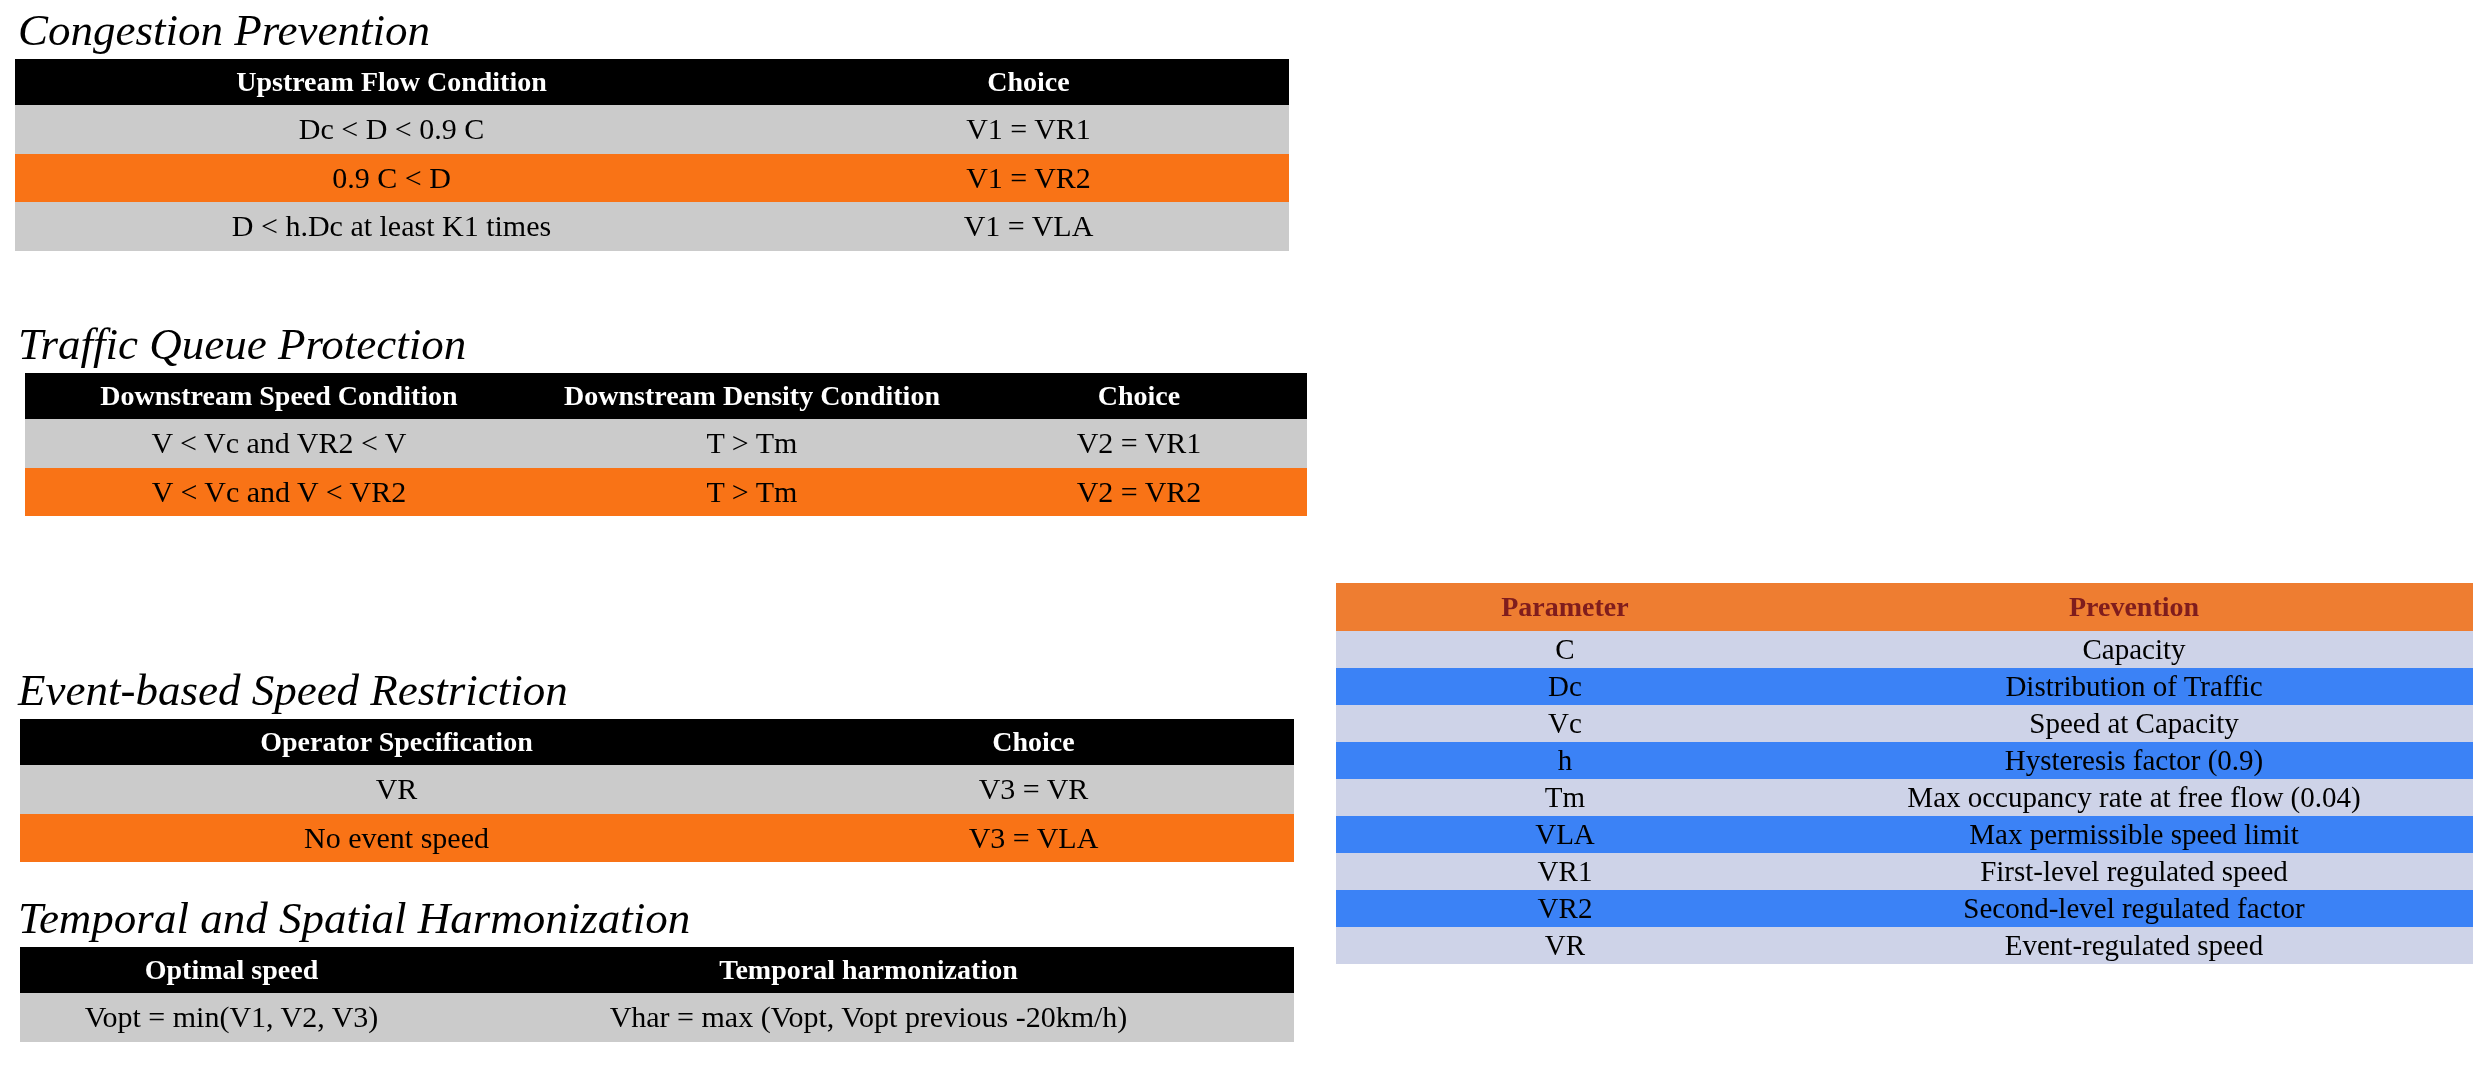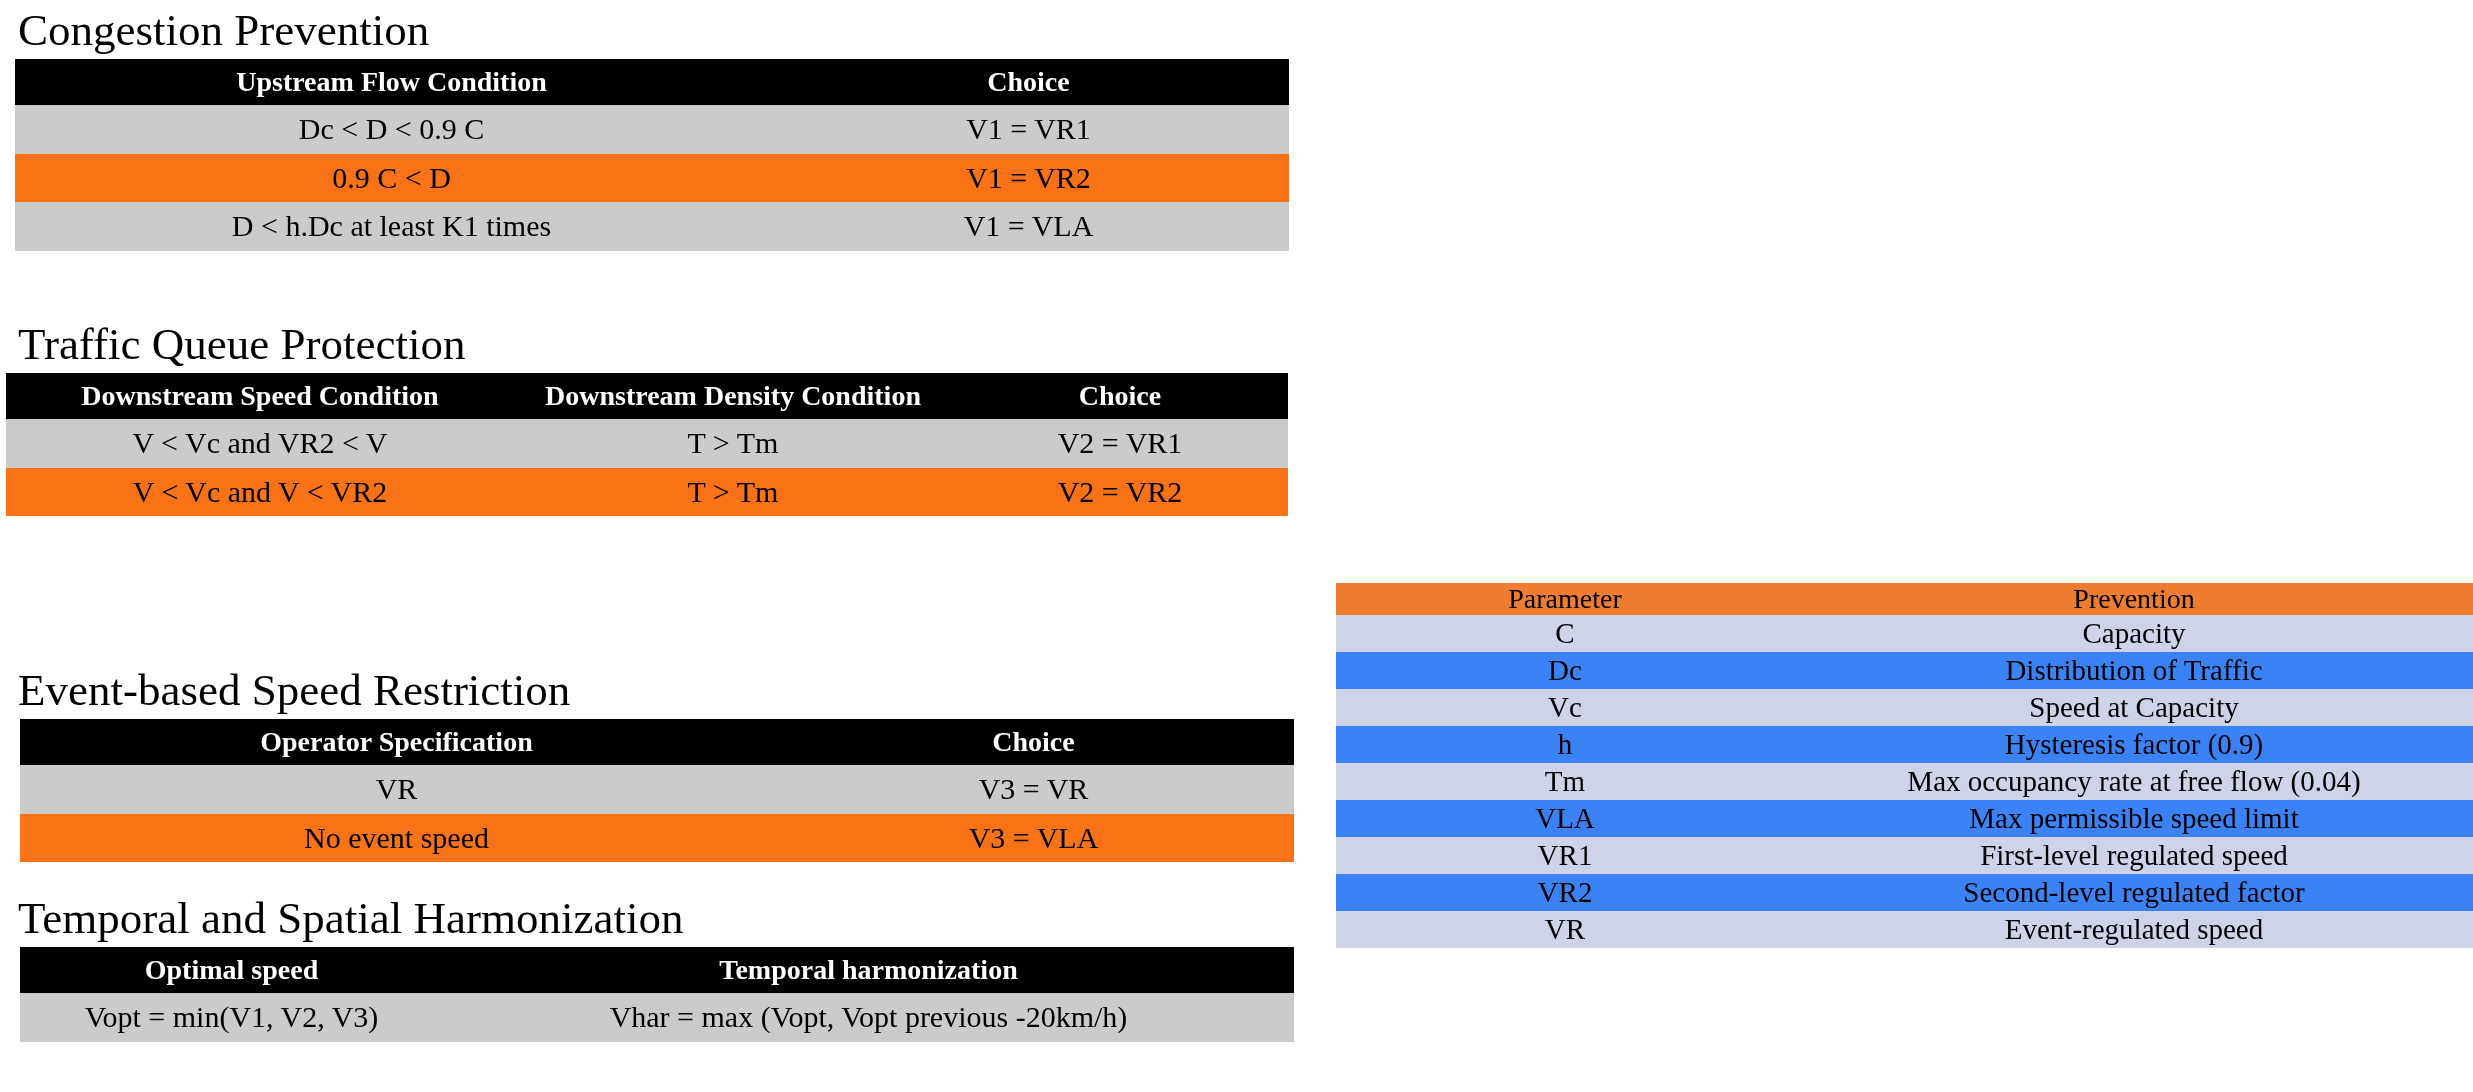--- a/index.html
+++ b/index.html
@@ -26,20 +26,21 @@
   }
   .section-title {
     font-family: "Liberation Serif", "DejaVu Serif", serif;
     font-size: 45px;
     line-height: 1.0;
     color: #000000;
     font-weight: 400;
     letter-spacing: 0px;
     white-space: nowrap;
     margin: 0 0 6px 18px;
+    font-style: italic;
   }
 
   table.tbl {
     border-collapse: collapse;
     table-layout: fixed;
     font-family: Liberation Serif, serif;
   }
   table.tbl td, table.tbl th {
     padding: 0;
     margin: 0;
@@ -79,24 +80,24 @@
     font-family: "Liberation Serif", "DejaVu Serif", serif;
   }
   table.param th, table.param td {
     padding: 0;
     border: 0;
     text-align: center;
     vertical-align: middle;
   }
   table.param thead th {
     background: #ee7d31;
-    color: #000000;
-    font-weight: normal;
+    color: #7f1d1d;
+    font-weight: bold;
     font-size: 28px;
-    padding: 0 4px;
+    padding: 8px 4px;
   }
   table.param tbody td {
     color: #000000;
     font-size: 29px;
     padding: 2px 4px;
     height: 27px;
   }
   table.param tbody tr.odd td  { background: #ced3e8; }
   table.param tbody tr.even td { background: #3b82f6; }
 
@@ -143,21 +144,21 @@
         <tr class="odd">
           <td>D &lt; h.Dc at least K1 times</td>
           <td>V1 = VLA</td>
         </tr>
       </tbody>
     </table>
   </div>
 
   <div class="section" style="left:0px; top:322px;">
     <div class="section-title">Traffic Queue Protection</div>
-    <table class="tbl" style="margin-left:6px;border-radius:18px;">
+    <table class="tbl" style="margin-left:25px;border-radius:18px;">
       <thead>
         <tr>
           <th class="c2-a">Downstream Speed Condition</th>
           <th class="c2-b">Downstream Density Condition</th>
           <th class="c2-c">Choice</th>
         </tr>
       </thead>
       <tbody>
         <tr class="odd">
           <td>V &lt; Vc and VR2 &lt; V</td>

